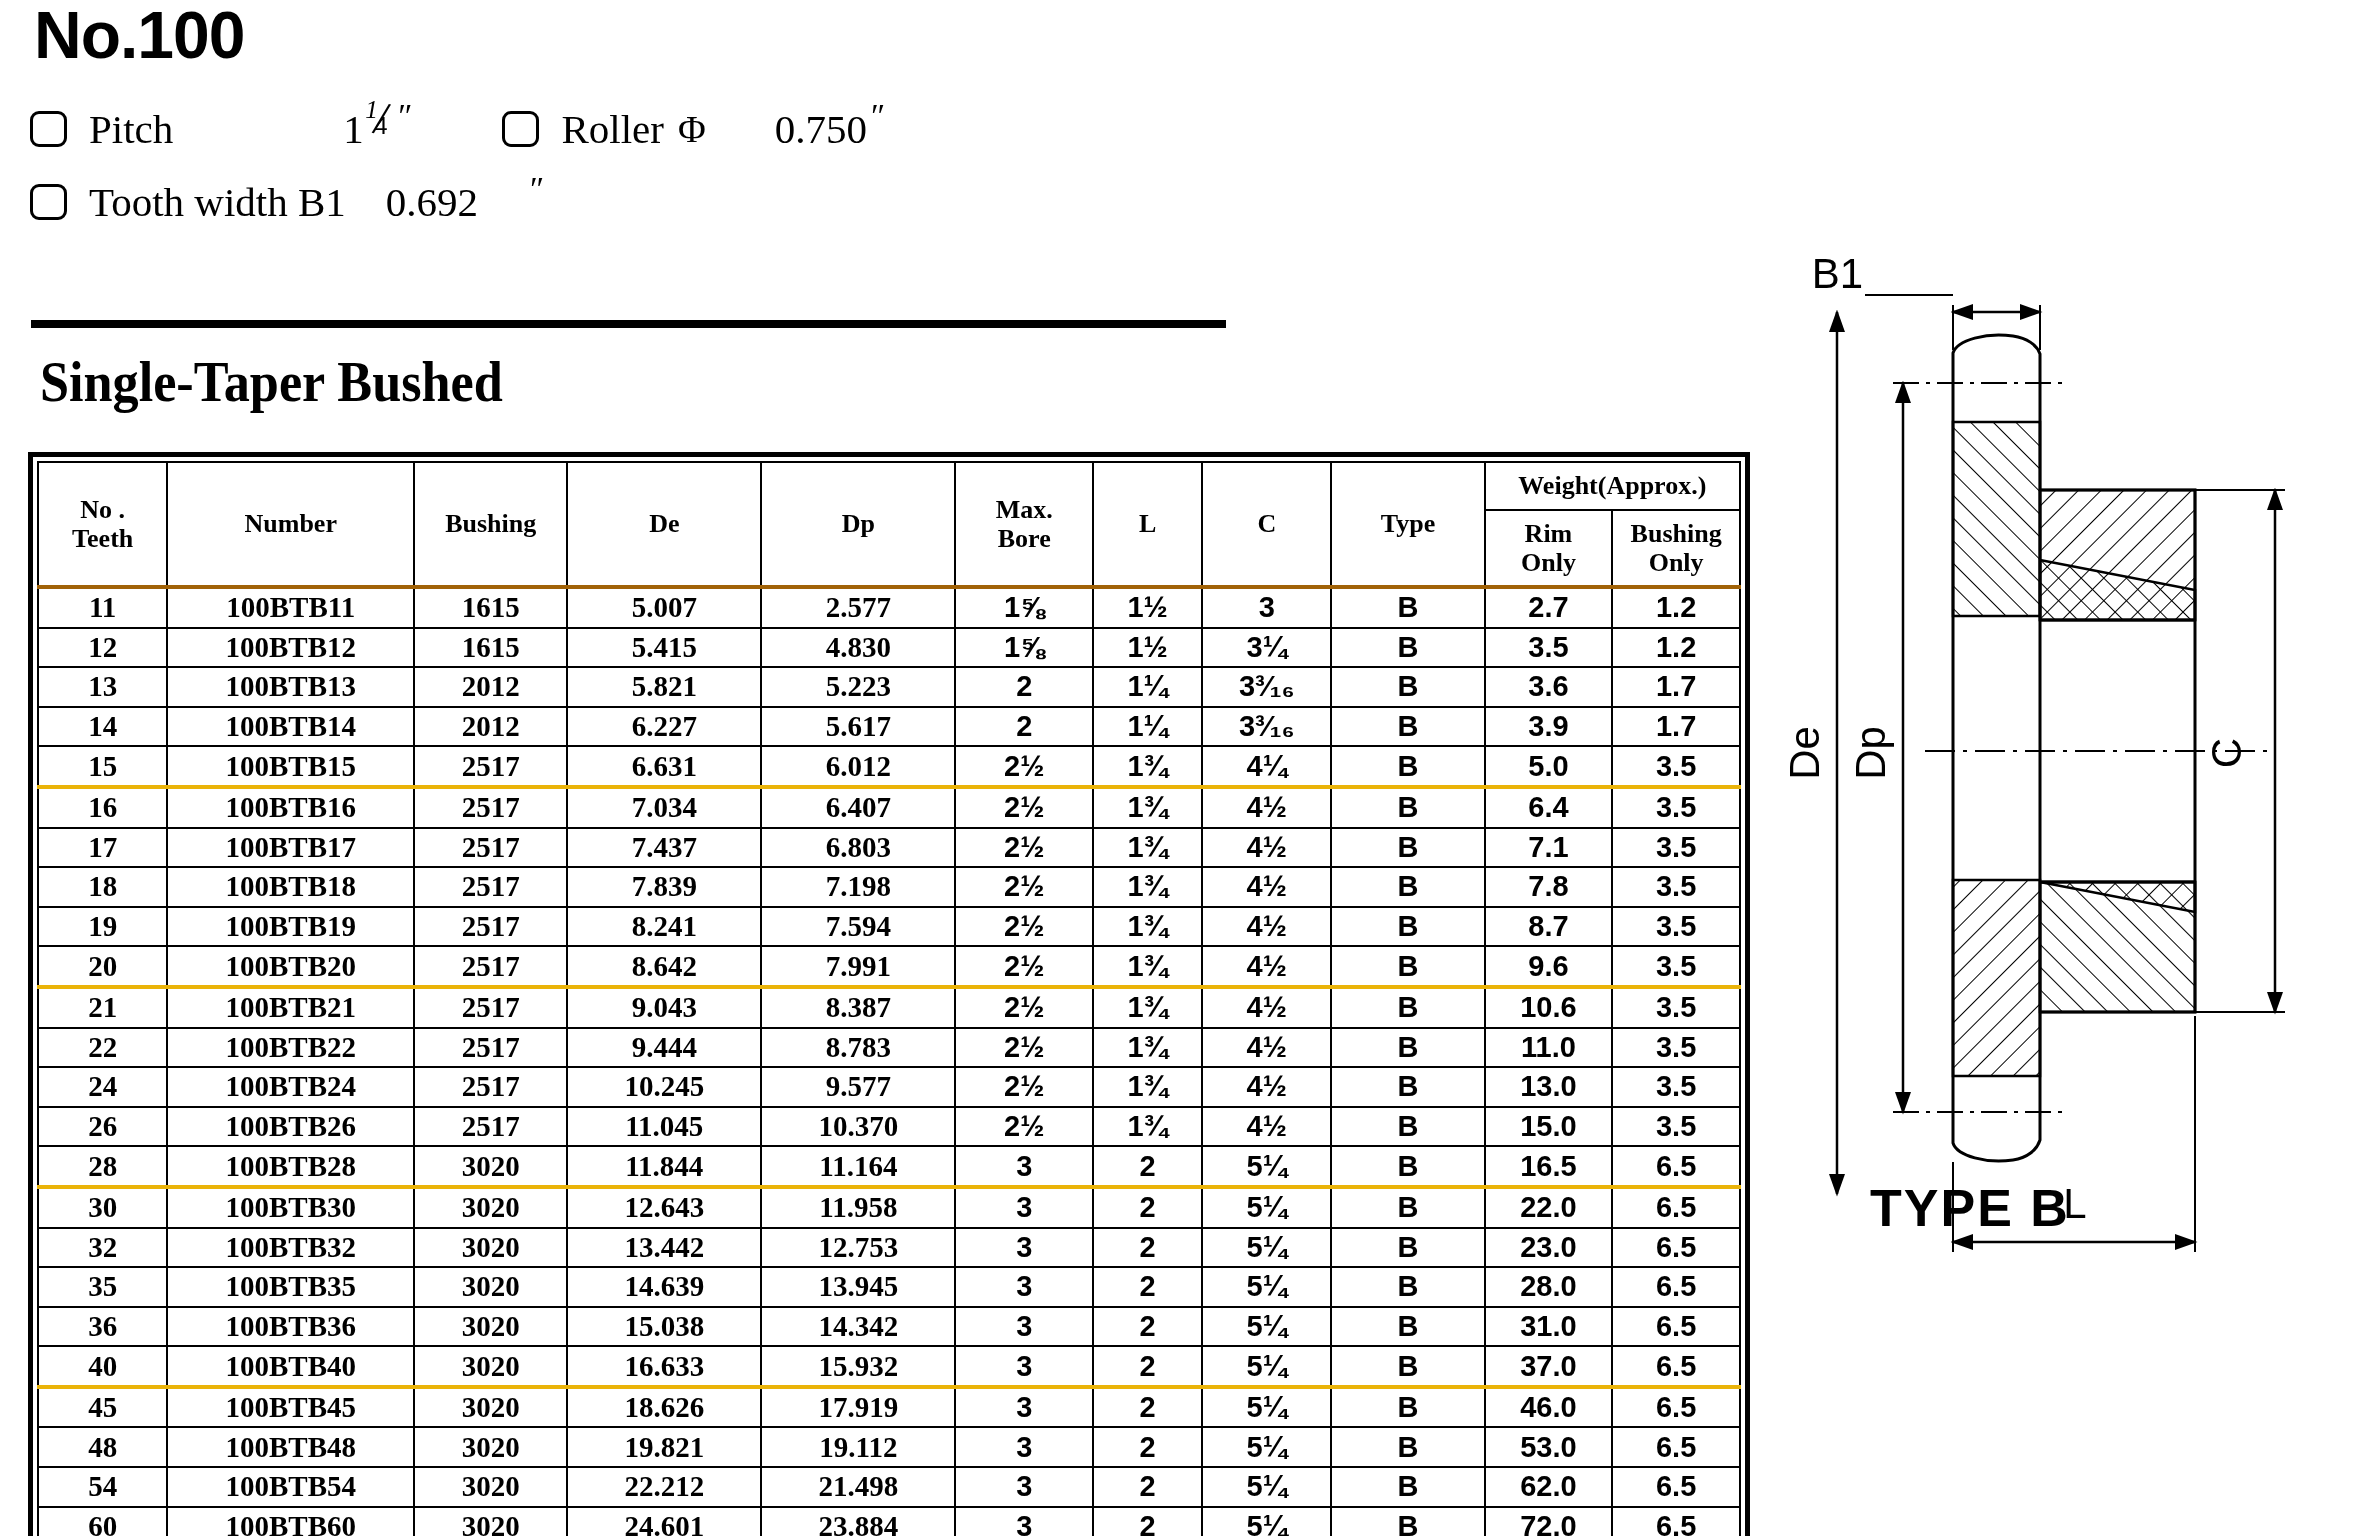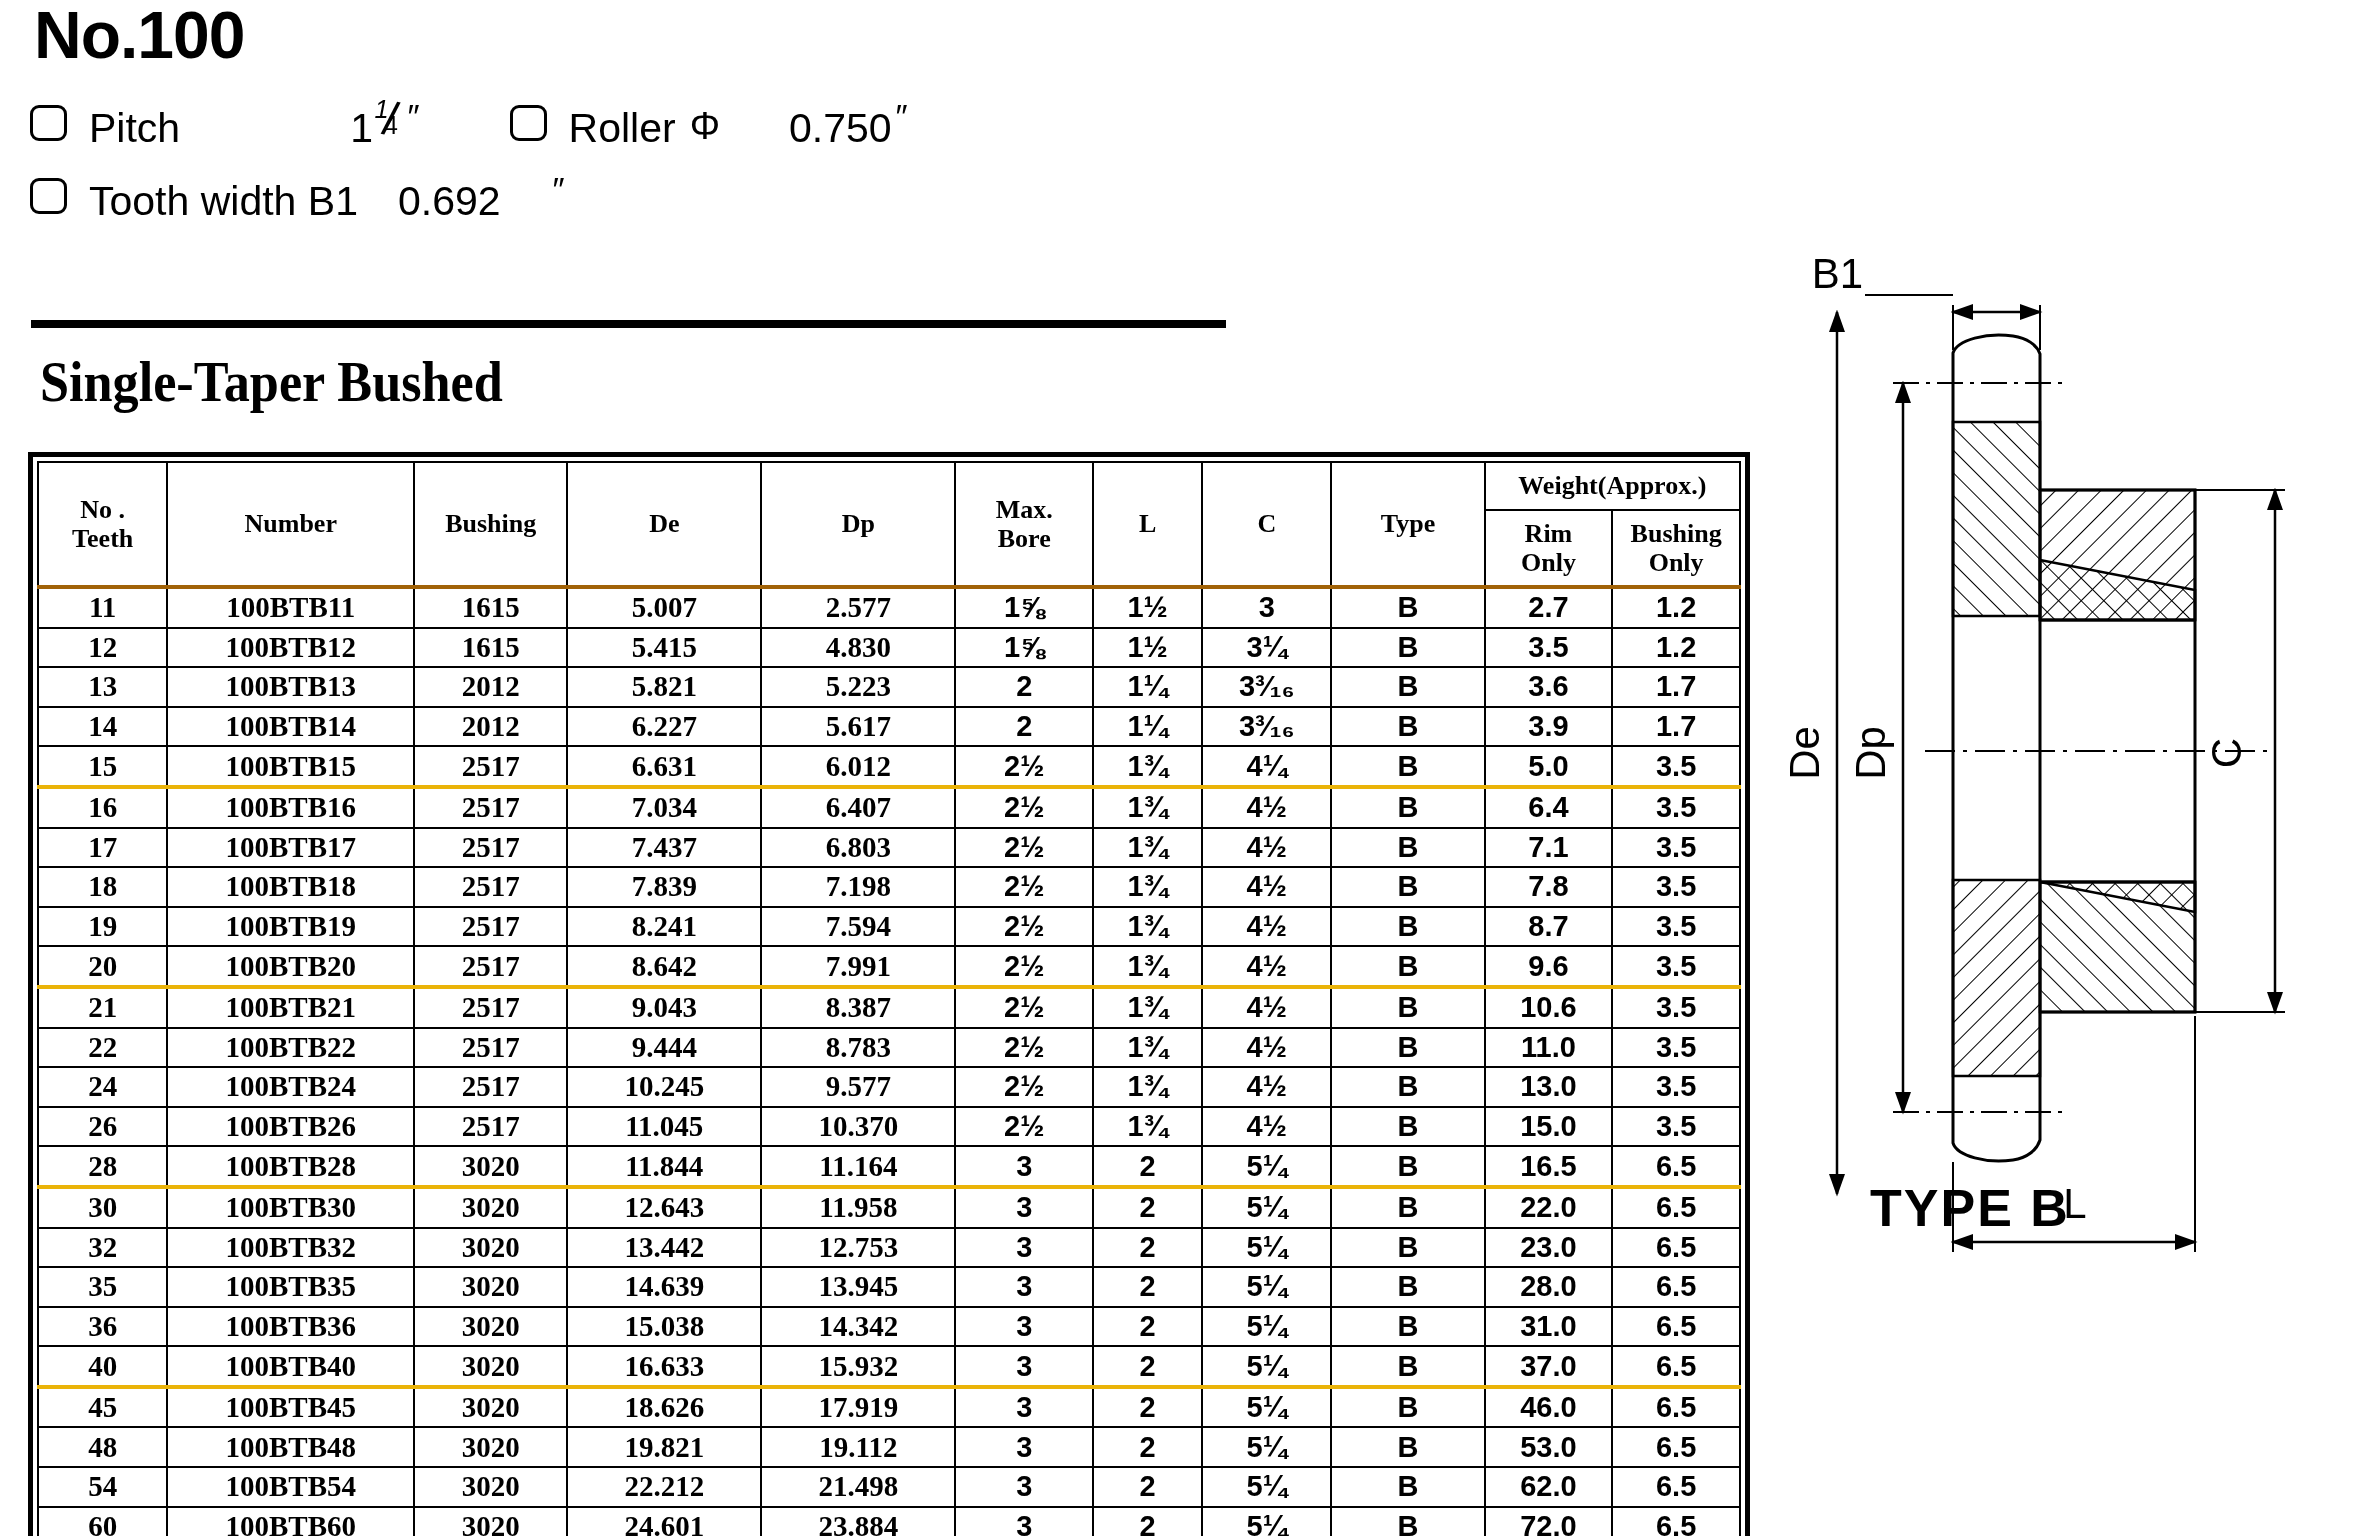--- a/index.html
+++ b/index.html
@@ -37,22 +37,22 @@
     font-family: "Liberation Sans", sans-serif;
     font-weight: bold;
     font-size: 66px;
     letter-spacing: -1px;
     line-height: 1;
   }
 
   .spec-row {
     position: absolute;
     display: flex;
-    align-items: flex-start;
-    font-family: Liberation Sans, sans-serif;
+    align-items: center;
+    font-family: Liberation Serif, serif;
     font-size: 41px;
     white-space: nowrap;
   }
   .spec-row-1 { left: 30px; top: 105px; }
   .spec-row-2 { left: 30px; top: 178px; }
 
   .bullet-box {
     width: 31px;
     height: 30px;
     border: 3.5px solid #000;

